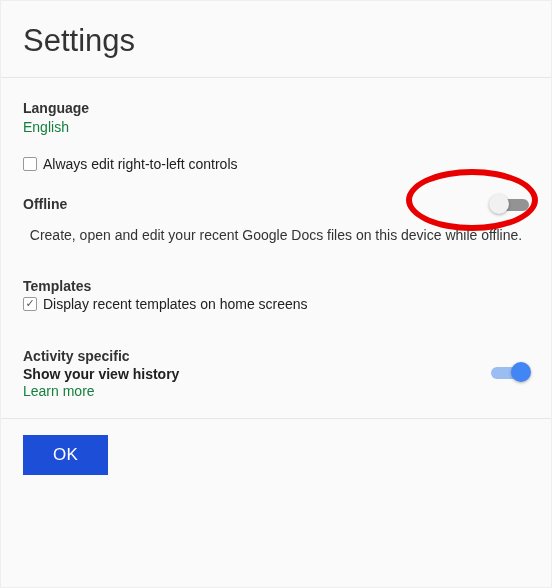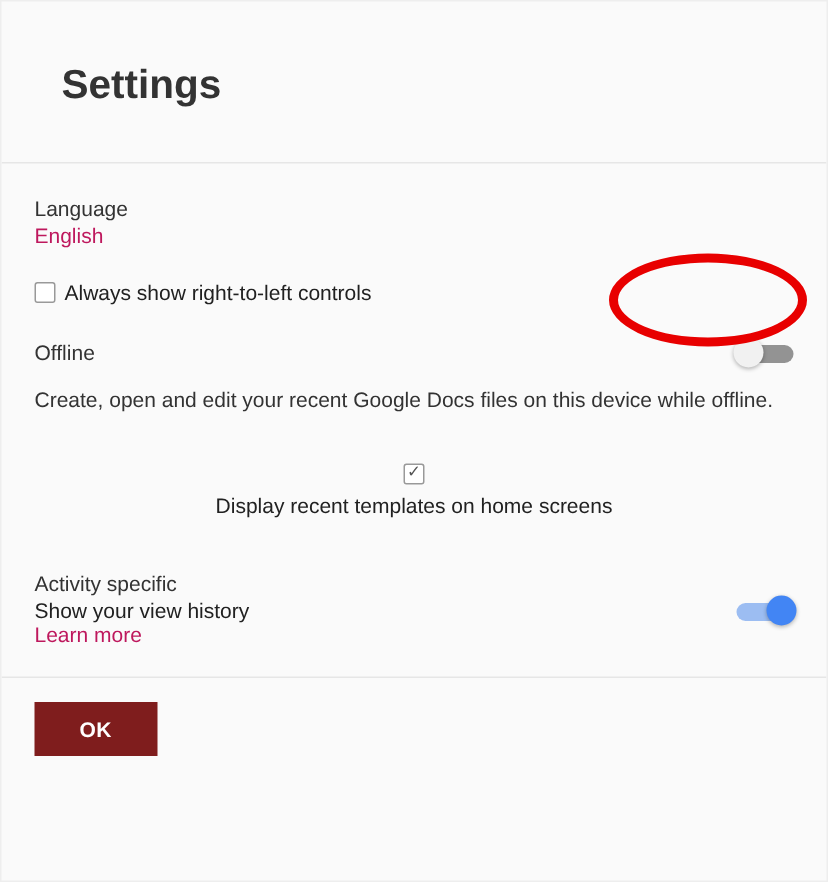--- a/index.html
+++ b/index.html
@@ -10,41 +10,41 @@
       font-family: "Helvetica Neue", Arial, sans-serif;
       background: #fafafa;
       color: #212121;
       position: relative;
       border: 1px solid #eee;
     }
     .header {
       padding: 22px 22px 18px 22px;
     }
     .header h1 {
-      font-size: 27px;
-      font-weight: 700;
-      margin: 18px;
+      font-size: 31px;
+      font-weight: 400;
+      margin: 0;
       color: #333;
     }
     hr.sep {
       border: none;
       border-top: 1px solid #e6e6e6;
       margin: 0;
     }
     .content {
       padding: 22px 22px 0 22px;
     }
     .section-label {
-      font-weight: 400;
+      font-weight: 700;
       font-size: 14px;
       color: #333;
       margin: 0 0 2px 0;
     }
     .link {
-      color: #be185d;
+      color: #15803d;
       font-size: 14px;
       cursor: pointer;
     }
     .row-spacer { height: 18px; }
     .checkbox-row {
       display: flex;
       align-items: center;
       gap: 6px;
       font-size: 14px;
       margin-top: 2px;
@@ -72,20 +72,21 @@
       justify-content: space-between;
       align-items: center;
       margin-top: 24px;
       text-align: right;
     }
     .desc {
       font-size: 14px;
       color: #333;
       margin-top: 12px;
       line-height: 1.4;
+      text-align: center;
     }
     .hint {
       font-size: 13.5px;
       color: #9e9e9e;
       margin-top: 2px;
     }
     .hint .link { font-size: 13.5px; }
     .toggle {
       position: relative;
       width: 38px;
@@ -109,34 +110,35 @@
       border-radius: 50%;
       box-shadow: 0 1px 3px rgba(0,0,0,0.3);
     }
     .toggle.off .track { background: #939393; }
     .toggle.off .thumb { left: -2px; background: #f1f1f1; }
     .toggle.on .track { background: #9cbdf2; }
     .toggle.on .thumb { left: 20px; background: #4285f4; }
     .activity-row {
       display: flex;
       justify-content: space-between;
-      align-items: flex-end;
+      align-items: flex-start;
+      font-weight: bold;
     }
     .activity-label { font-size: 14px; }
     .footer {
       border-top: 1px solid #e6e6e6;
       padding: 16px 22px;
       margin-top: 18px;
     }
     .btn-primary {
-      background: #7f1d1d;
+      background: #1d4ed8;
       color: #fff;
       border: none;
-      font-size: 14px;
-      font-weight: 700;
+      font-size: 17px;
+      font-weight: 400;
       letter-spacing: 0.3px;
       padding: 10px 30px;
       cursor: pointer;
       text-transform: uppercase;
     }
     .annotation-circle {
       position: absolute;
       border: 6px solid #e80000;
       border-radius: 50%;
       pointer-events: none;
@@ -153,37 +155,38 @@
   <div class="content">
 
     
     <p class="section-label">Language</p>
     <span class="link">English</span>
 
     <div class="row-spacer"></div>
 
     <div class="checkbox-row">
       <span class="cb"></span>
-      <span>Always show right-to-left controls</span>
+      <span>Always edit right-to-left controls</span>
     </div>
 
     
     <div class="offline-row">
       <span class="section-label">Offline</span>
       <span class="toggle off">
         <span class="track"></span>
         <span class="thumb"></span>
       </span>
     </div>
     <p class="desc">Create, open and edit your recent Google Docs files on this device while offline.</p>
 
     <div class="row-spacer"></div>
 
     
-    <div class="checkbox-row" style="margin-top:0;flex-direction:column;">
+    <p class="section-label">Templates</p>
+    <div class="checkbox-row" style="margin-top:0;">
       <span class="cb checked"></span>
       <span>Display recent templates on home screens</span>
     </div>
 
     <div class="row-spacer"></div>
     <div class="row-spacer"></div>
 
     
     <p class="section-label">Activity specific</p>
     <div class="activity-row">

